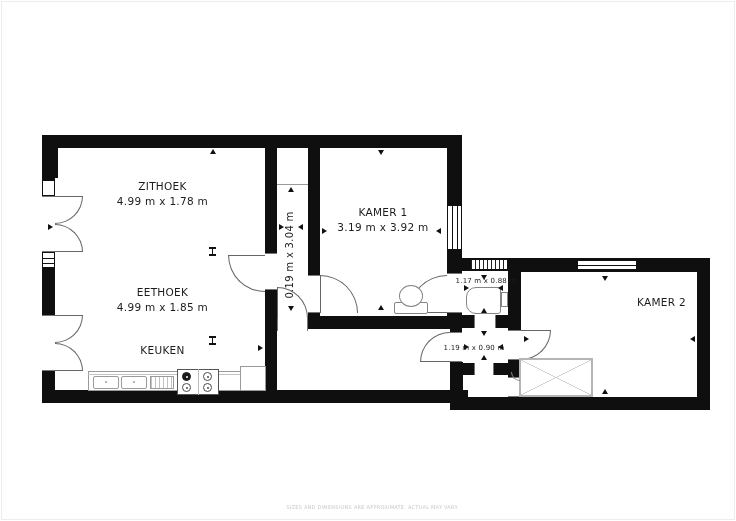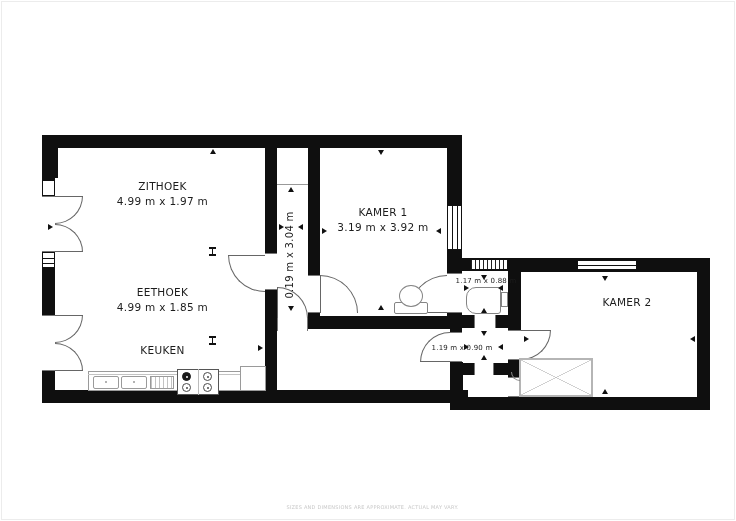--- a/index.html
+++ b/index.html
@@ -193,34 +193,34 @@
   <div class="tr" style="left:464px;top:344px;"></div>
   <div class="tl" style="left:498px;top:344px;"></div>
   <div class="tu" style="left:481px;top:355px;"></div>
   <div class="td" style="left:602px;top:276px;"></div>
   <div class="tu" style="left:602px;top:389px;"></div>
   <div class="tr" style="left:524px;top:336px;"></div>
   <div class="tl" style="left:690px;top:336px;"></div>
 
   <div class="rlabel" style="left:90px;top:179px;width:145px;">
     <div>ZITHOEK</div>
-    <div>4.99 m x 1.97 m</div>
+    <div>4.99 m x 1.78 m</div>
   </div>
   <div class="rlabel" style="left:90px;top:285px;width:145px;">
     <div>EETHOEK</div>
     <div>4.99 m x 1.85 m</div>
   </div>
   <div class="rlabel" style="left:90px;top:343px;width:145px;">
     <div>KEUKEN</div>
   </div>
   <div class="rlabel" style="left:312px;top:205px;width:142px;">
     <div>KAMER 1</div>
     <div>3.19 m x 3.92 m</div>
   </div>
-  <div class="rlabel" style="left:556px;top:295px;width:142px;">
+  <div class="rlabel" style="left:544px;top:295px;width:142px;text-align:right;">
     <div>KAMER 2</div>
   </div>
   <div class="vlabel" style="left:227px;top:247px;width:130px;height:16px;">0.19 m x 3.04 m</div>
   <div class="slabel" style="left:452px;top:277px;width:68px;">1.17 m x 0.88 m</div>
-  <div class="slabel" style="left:428px;top:344px;width:68px;">1.19 m x 0.90 m</div>
+  <div class="slabel" style="left:440px;top:344px;width:68px;">1.19 m x 0.90 m</div>
 
   <div class="footer" style="left:255px;top:504px;width:235px;">SIZES AND DIMENSIONS ARE APPROXIMATE. ACTUAL MAY VARY.</div>
 </div>
 
 </body></html>

